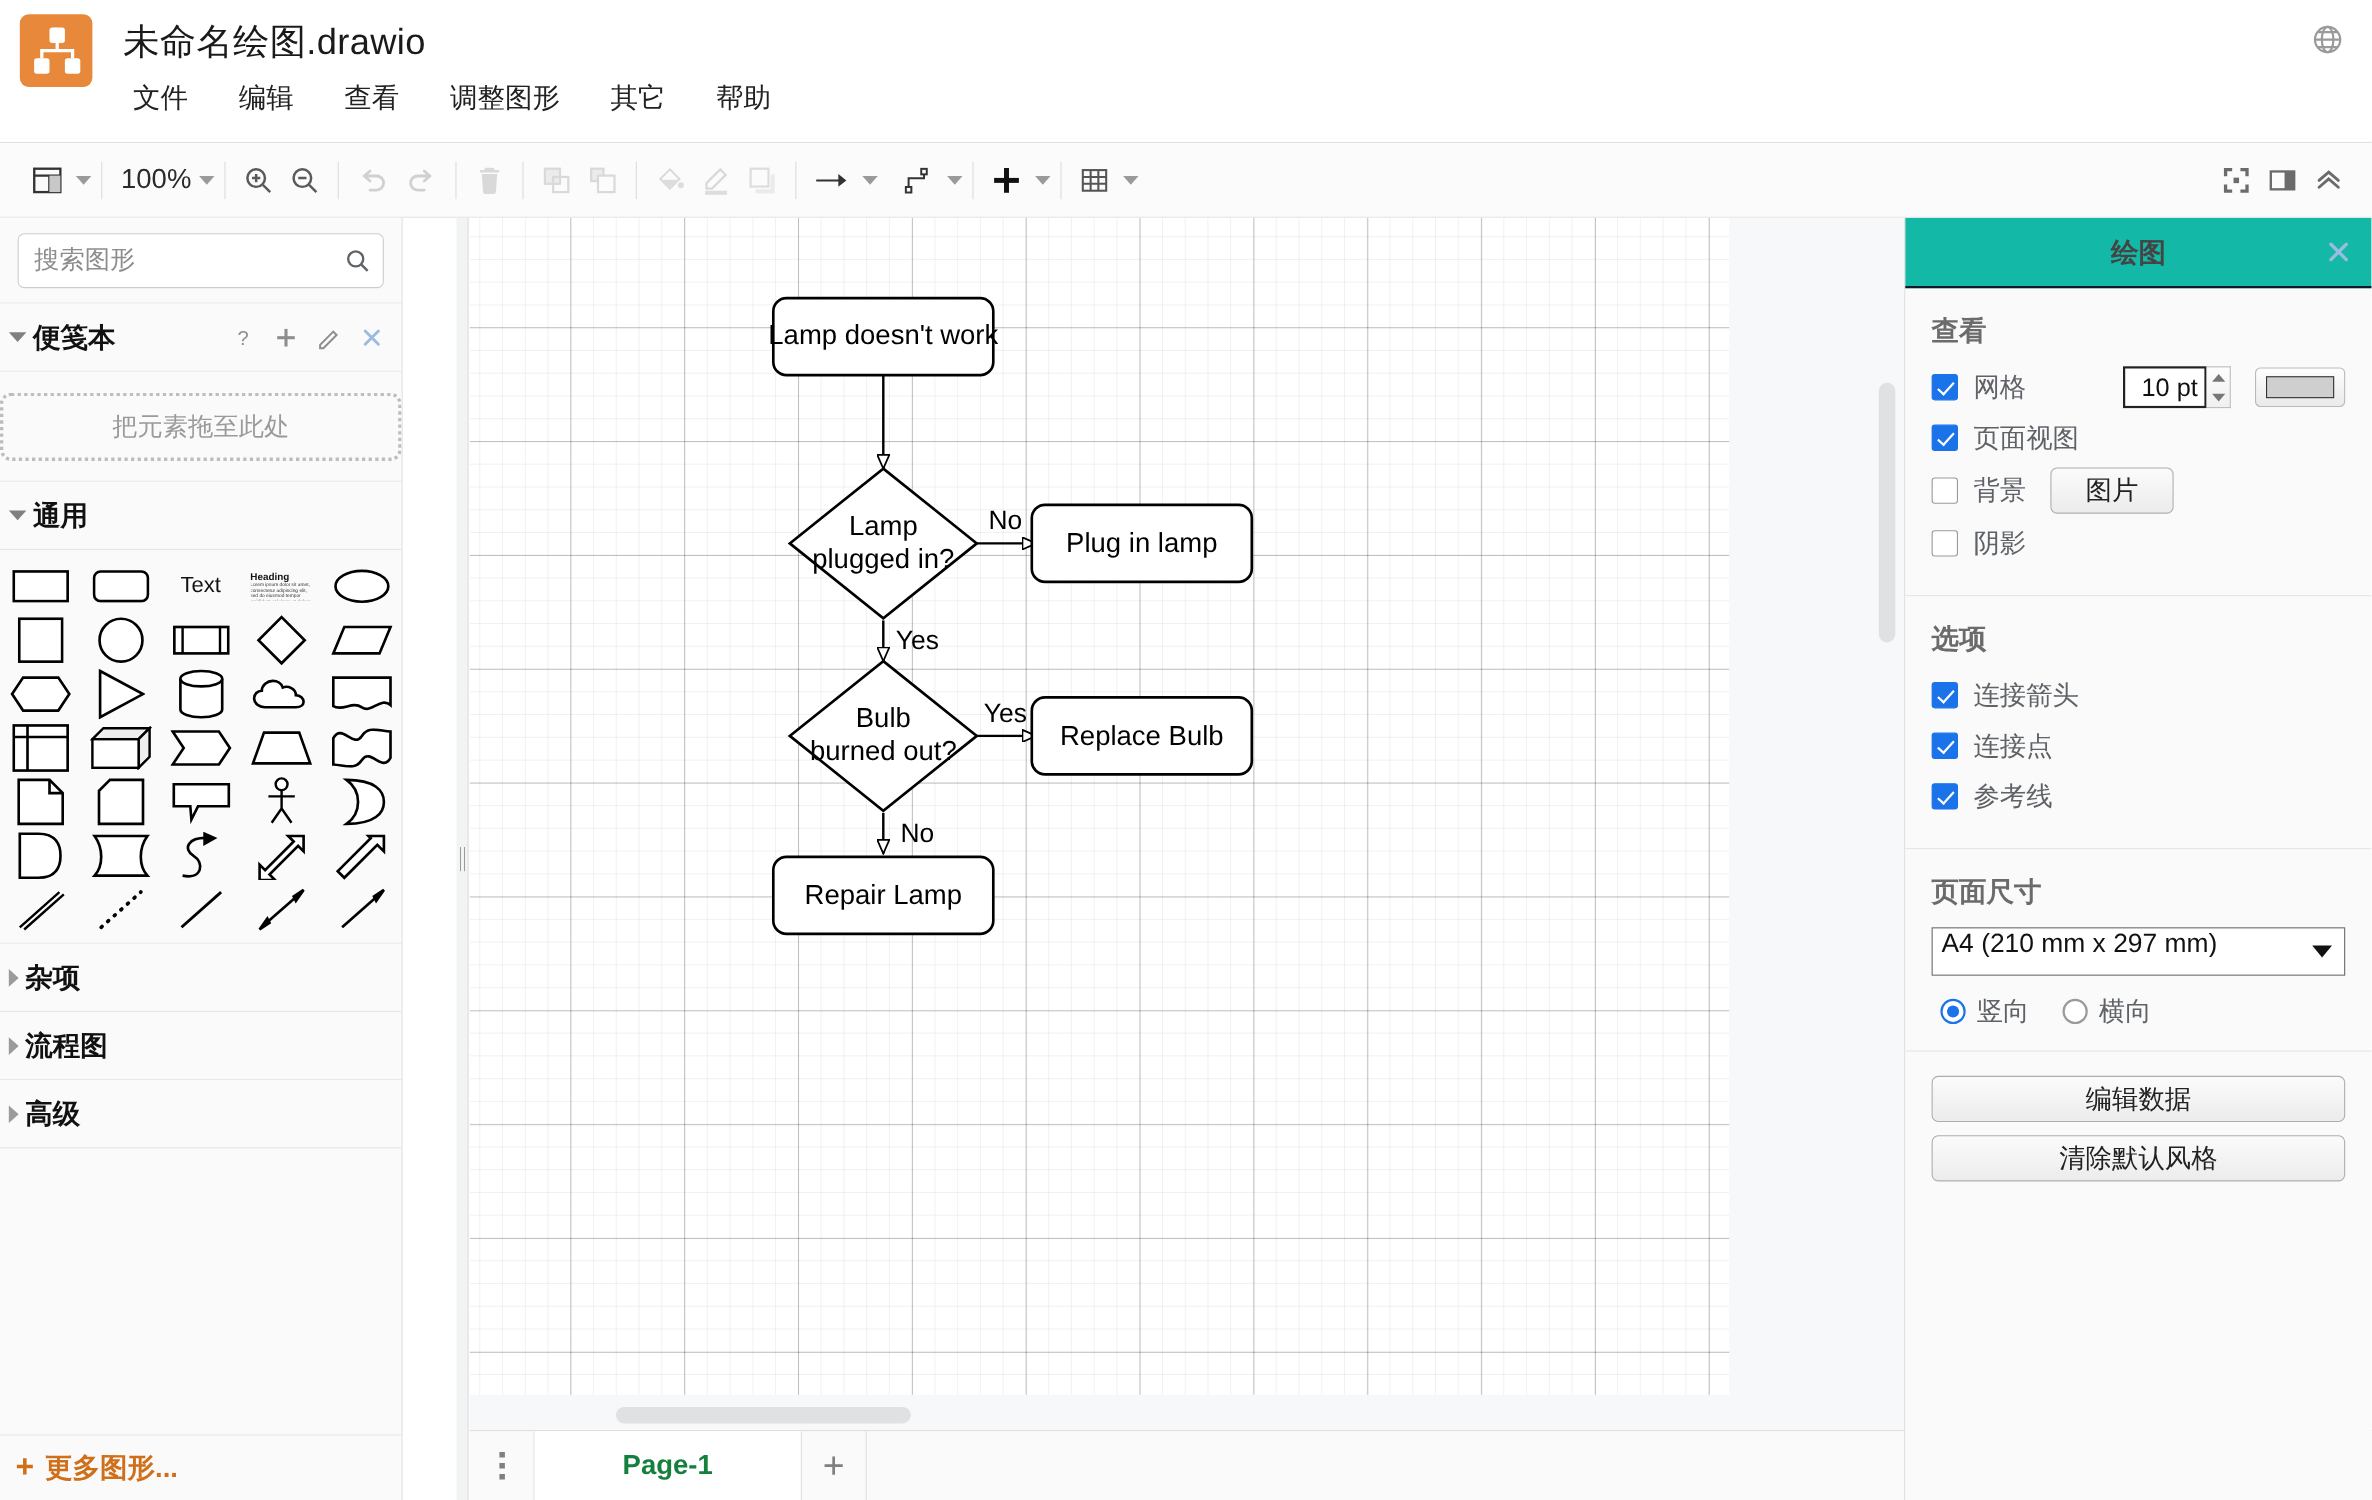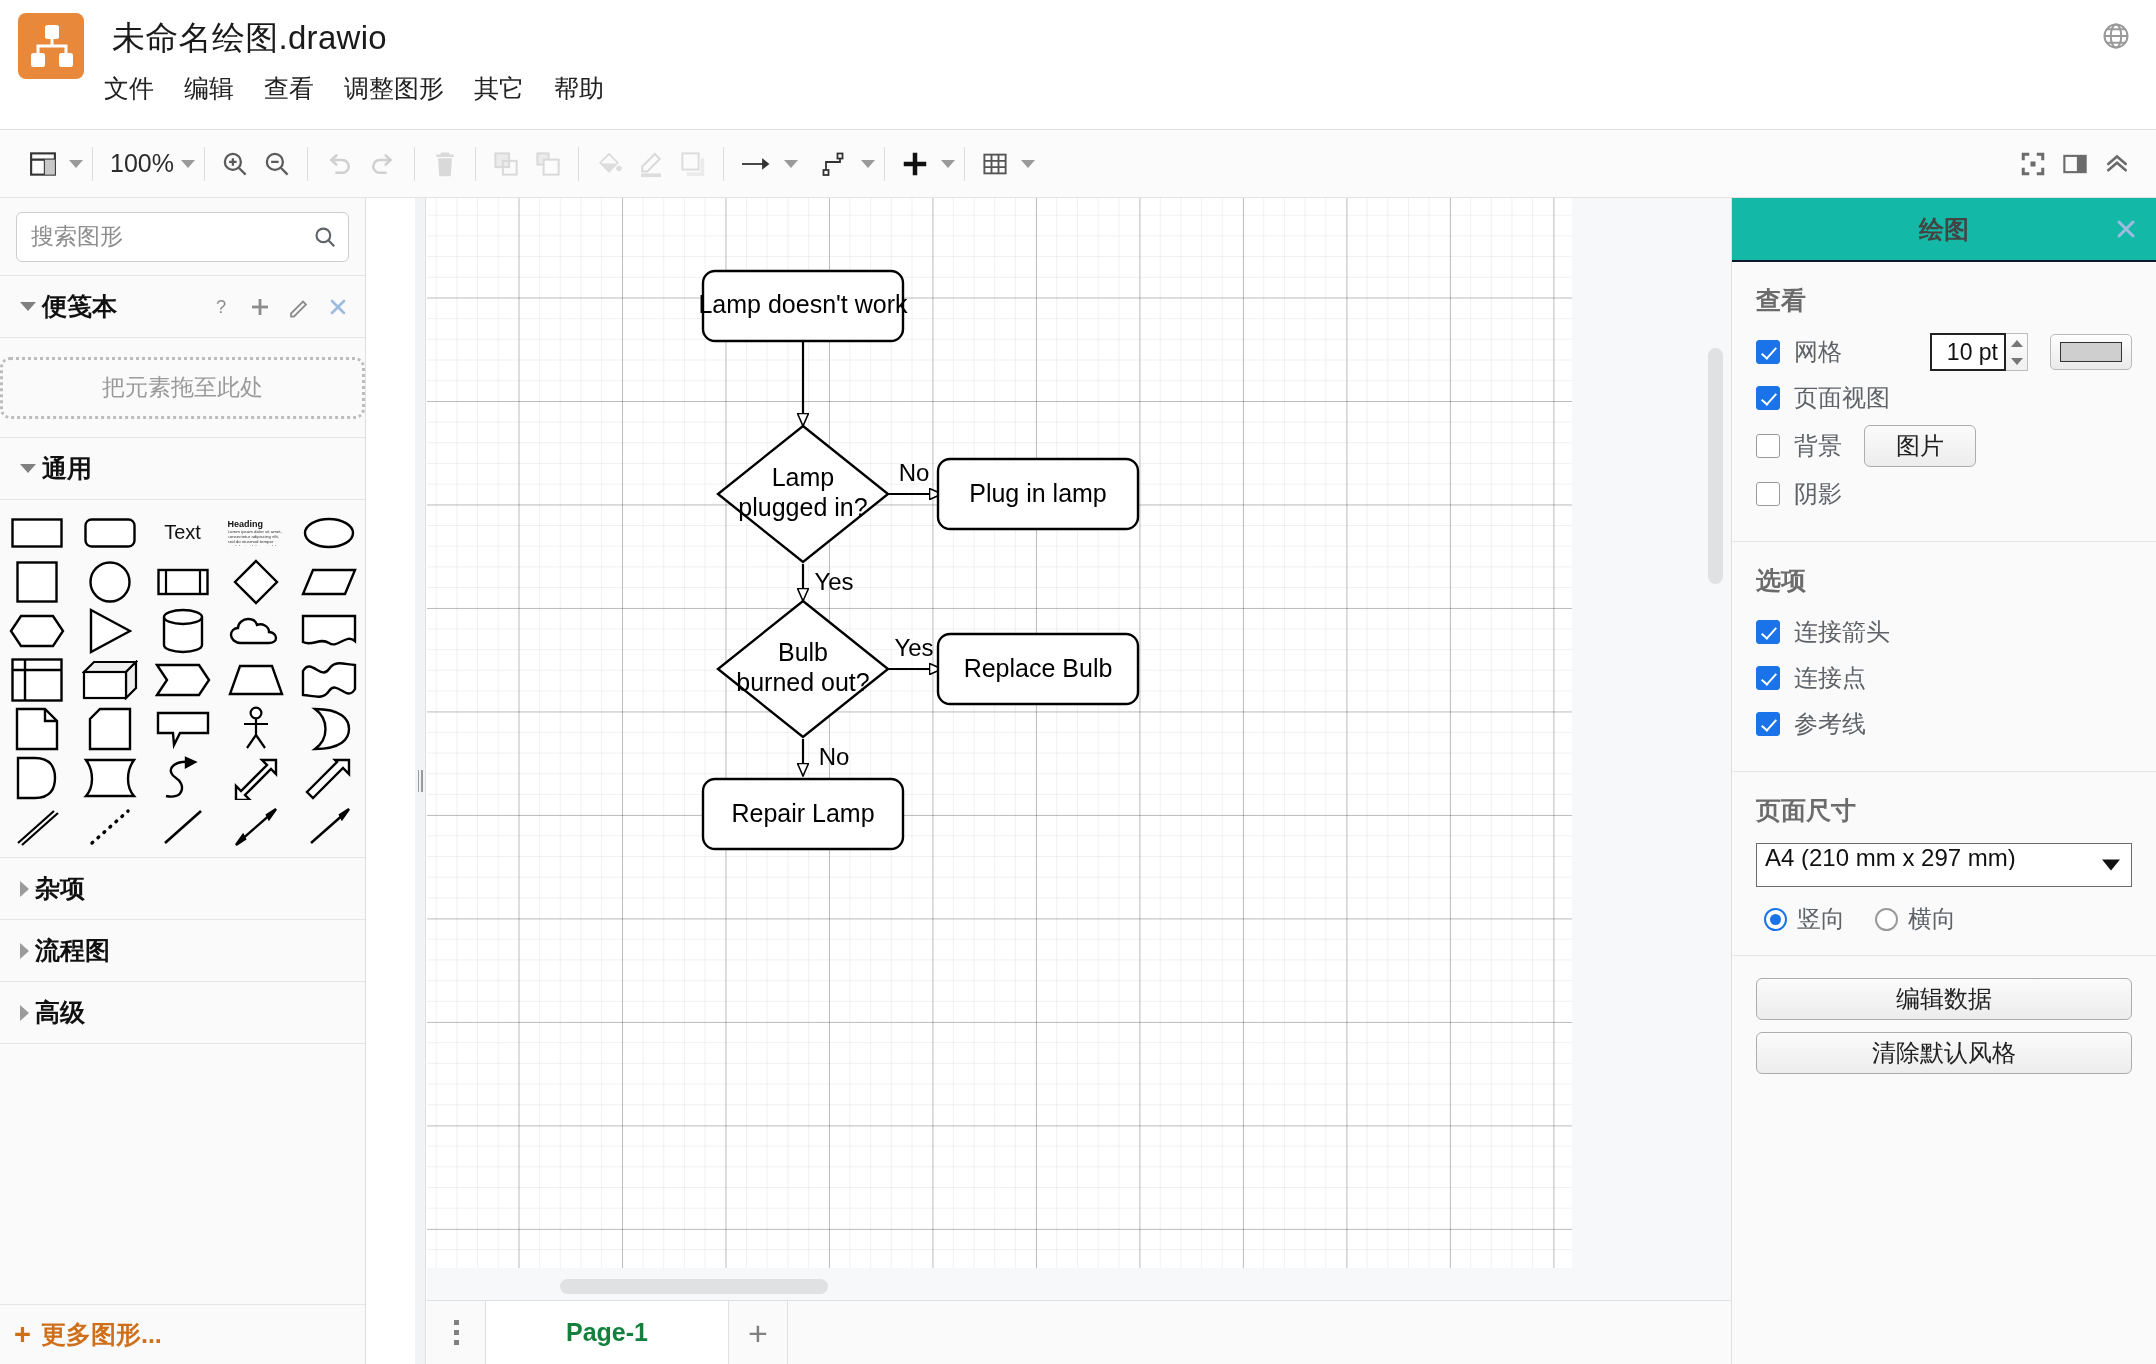--- a/index.html
+++ b/index.html
@@ -22,22 +22,22 @@
     position: absolute; left: 18px; top: 13px; width: 66px; height: 66px;
     background: #e8883a; border-radius: 8px;
   }
   #app-logo svg { position: absolute; left: 0; top: 0; }
   #doc-title {
     position: absolute; left: 112px; top: 16px;
     font-size: 33px; color: #1a1a1a; font-weight: 400;
     letter-spacing: .3px; white-space: nowrap;
   }
   #menubar {
-    position: absolute; left: 104px; top: 72px;
-    display: flex; gap: 0px; align-items: center;
+    position: absolute; left: 121px; top: 72px;
+    display: flex; gap: 16px; align-items: center;
   }
   .menu-item {
     font-size: 25px; color: #222; padding: 0 14px 0 0;
     margin-right: 16px; cursor: default; white-space: nowrap;
   }
   .menu-item:last-child { margin-right: 0; }
   #globe-btn {
     position: absolute; right: 18px; top: 14px; width: 44px; height: 44px;
     display: flex; align-items: center; justify-content: center;
   }
@@ -90,21 +90,21 @@
     font-family: "Liberation Sans", sans-serif;
   }
   #search-input::placeholder { color: #8d8d8d; }
   #search-icon-btn {
     position: absolute; right: 10px; top: 50%; transform: translateY(-50%);
     width: 26px; height: 26px;
   }
 
   .section-head {
     height: 62px; display: flex; align-items: center;
-    padding: 0 14px 0 16px;
+    padding: 0 14px 0 4px;
     border-bottom: 1px solid #e6e6e6;
     background: #fafafa;
   }
   .sec-caret-down {
     width: 0; height: 0; margin: 0 6px 0 4px;
     border-left: 8px solid transparent; border-right: 8px solid transparent;
     border-top: 9px solid #808080;
   }
   .sec-caret-right {
     width: 0; height: 0; margin: 0 6px 0 4px;

